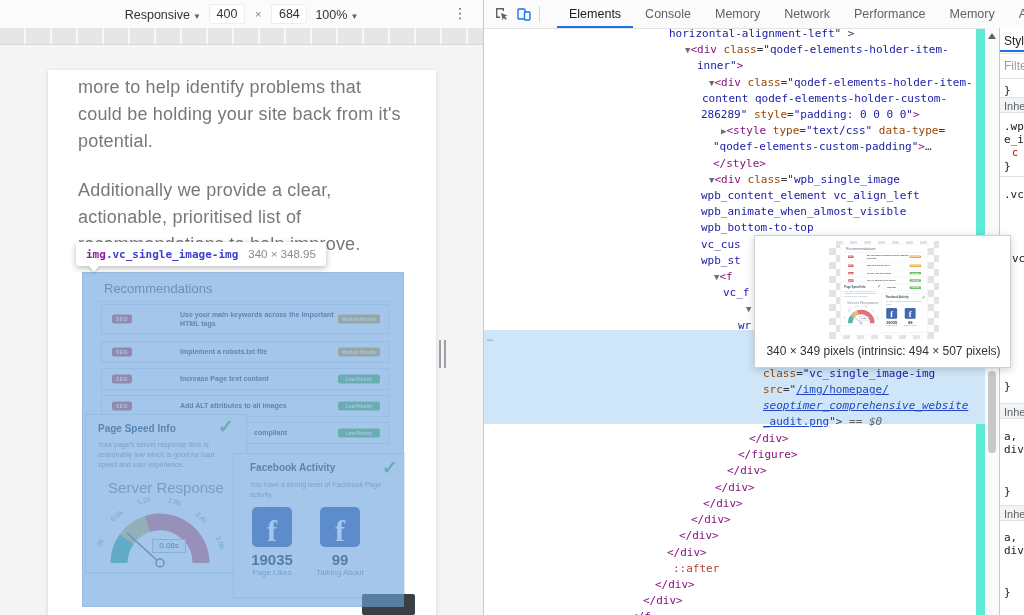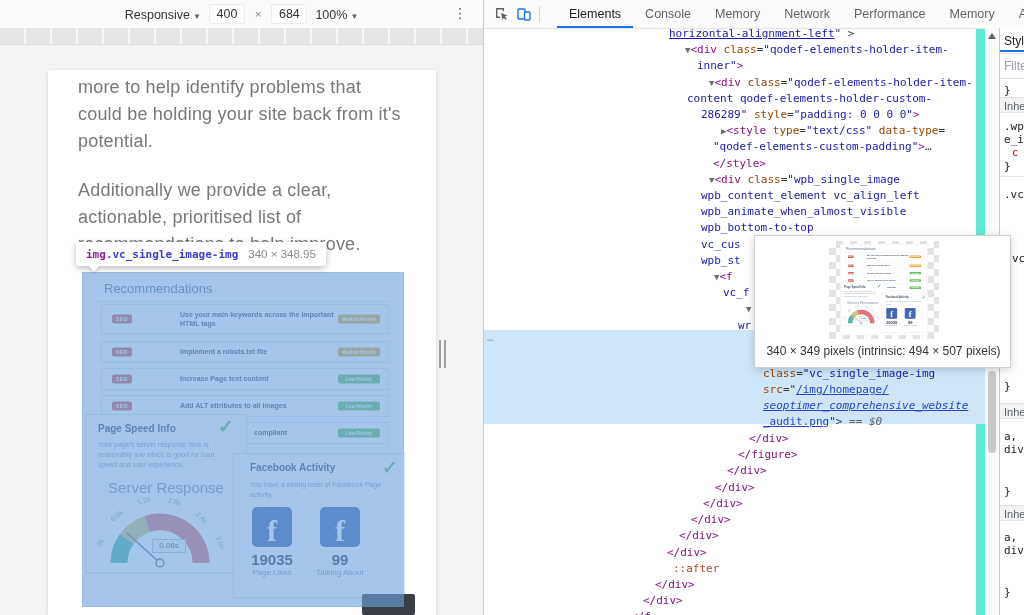--- a/index.html
+++ b/index.html
@@ -72,21 +72,21 @@
   .dt-sep{width:1px;height:16px;background:#d6d6d6;margin-left:4px;}
   .dt-tab{position:relative;padding:0 12px;height:28px;line-height:28px;color:#5f6368;font-size:12.5px;
        white-space:nowrap;cursor:pointer;}
   .dt-tab.active{color:#202124;}
   .dt-tab.active::after{content:"";position:absolute;left:0;right:0;bottom:0;height:2px;background:#1a73e8;}
   .elements{position:absolute;left:0;top:28px;width:501px;height:587px;overflow:hidden;
        font-family:"DejaVu Sans Mono",monospace;font-size:11px;}
   .sel-block{position:absolute;left:0;top:302px;width:501px;height:94px;background:#cfe6f9;}
   .cl{position:absolute;white-space:pre;line-height:16px;height:16px;cursor:default;}
   .tk-t{color:#881280;} .tk-a{color:#994500;} .tk-v{color:#1a1aa6;}
-  .tk-vu{color:#1a1aa6;text-decoration:underline;} .tk-p{color:#303942;}
+  .tk-vu{color:#1a1aa6;} .tk-p{color:#303942;}
   .tk-ar{color:#6e6e6e;font-size:9px;} .tk-lk{color:#2146c7;text-decoration:underline;}
   .tk-eq{color:#5f6368;font-style:italic;} .tk-ps{color:#b3402e;} .tk-d{color:#303942;}
   .more-marker{position:absolute;left:3px;top:304px;color:#9aa0a6;font-size:10px;}
   .dt-scrollbar{position:absolute;left:501px;top:28px;width:14px;height:587px;background:#fafafa;}
   .sb-arrow{position:absolute;left:3px;top:5px;width:0;height:0;border-left:4px solid transparent;
        border-right:4px solid transparent;border-bottom:6px solid #5f6368;}
   .sb-thumb{position:absolute;left:3px;top:343px;width:8px;height:82px;background:#c5c9cc;border-radius:4px;}
   .dt-styles{position:absolute;left:515px;top:28px;width:26px;height:587px;border-left:1px solid #c9c9c9;
        background:#fff;overflow:hidden;box-sizing:border-box;}
   .sty-tab{position:absolute;left:4px;top:6px;font-size:12px;color:#202124;white-space:nowrap;}
@@ -275,21 +275,21 @@
     </div>
 
     <div class="elements">
       <div class="sel-block" style="background: rgb(207, 230, 249);"></div>
       <div class="more-marker">…</div>
       <div id="code-lines">
           <div class="cl" style="left: 185px; top: -2px;"><span class="tk-vu">horizontal-alignment-left</span><span class="tk-p">" &gt;</span></div>
           <div class="cl" style="left: 201px; top: 14px;"><span class="tk-ar">▼</span><span class="tk-t">&lt;div</span><span class="tk-a"> class</span><span class="tk-p">=</span><span class="tk-v">"qodef-elements-holder-item-</span></div>
           <div class="cl" style="left: 213px; top: 30px;"><span class="tk-v">inner"</span><span class="tk-t">&gt;</span></div>
           <div class="cl" style="left: 225px; top: 47px;"><span class="tk-ar">▼</span><span class="tk-t">&lt;div</span><span class="tk-a"> class</span><span class="tk-p">=</span><span class="tk-v">"qodef-elements-holder-item-</span></div>
-          <div class="cl" style="left: 203px; top: 63px;"><span class="tk-v">content qodef-elements-holder-custom-</span></div>
+          <div class="cl" style="left: 218px; top: 63px;"><span class="tk-v">content qodef-elements-holder-custom-</span></div>
           <div class="cl" style="left: 217px; top: 79px;"><span class="tk-v">286289"</span><span class="tk-a"> style</span><span class="tk-p">=</span><span class="tk-v">"padding: 0 0 0 0"</span><span class="tk-t">&gt;</span></div>
           <div class="cl" style="left: 237px; top: 95px;"><span class="tk-ar">▶</span><span class="tk-t">&lt;style</span><span class="tk-a"> type</span><span class="tk-p">=</span><span class="tk-v">"text/css"</span><span class="tk-a"> data-type</span><span class="tk-p">=</span></div>
           <div class="cl" style="left: 229px; top: 111px;"><span class="tk-v">"qodef-elements-custom-padding"</span><span class="tk-t">&gt;</span><span class="tk-d">…</span></div>
           <div class="cl" style="left: 229px; top: 128px;"><span class="tk-t">&lt;/style&gt;</span></div>
           <div class="cl" style="left: 225px; top: 144px;"><span class="tk-ar">▼</span><span class="tk-t">&lt;div</span><span class="tk-a"> class</span><span class="tk-p">=</span><span class="tk-v">"wpb_single_image</span></div>
           <div class="cl" style="left: 217px; top: 160px;"><span class="tk-v">wpb_content_element vc_align_left</span></div>
           <div class="cl" style="left: 217px; top: 176px;"><span class="tk-v">wpb_animate_when_almost_visible</span></div>
           <div class="cl" style="left: 217px; top: 192px; text-align: center;"><span class="tk-v">wpb_bottom-to-top</span></div>
           <div class="cl" style="left: 217px; top: 209px;"><span class="tk-v">vc_cus</span></div>
           <div class="cl" style="left: 217px; top: 225px;"><span class="tk-v">wpb_st</span></div>

